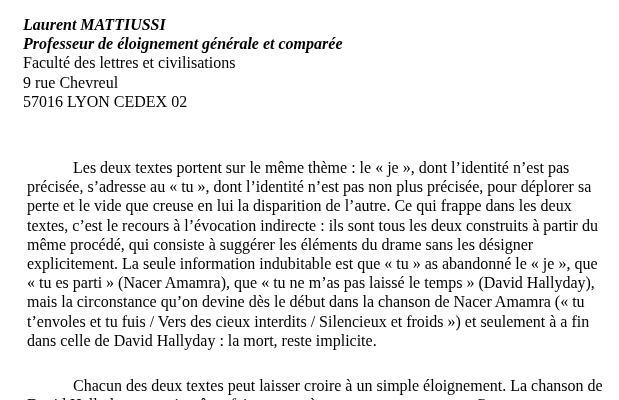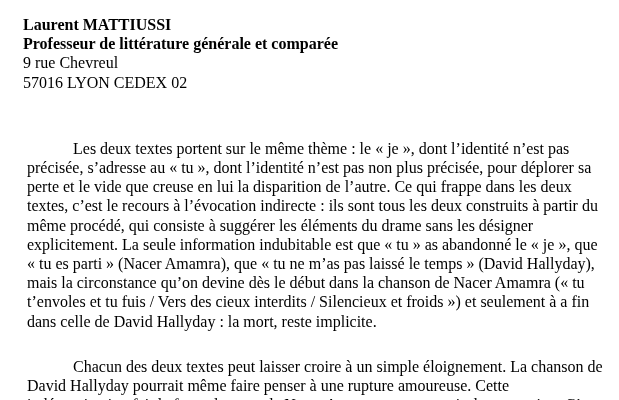--- a/index.html
+++ b/index.html
@@ -21,40 +21,42 @@
       left: 23px;
       top: 15px;
       width: 590px;
       line-height: 19.2px;
     }
     .header-block div {
       white-space: nowrap;
     }
     .bold {
       font-weight: bold;
+      font-style: italic;
     }
     .spacer-big {
       height: 43px;
     }
     .para {
       text-indent: 46px;
       margin: 4px;
       text-align: left;
     }
     .para-gap {
       height: 18px;
     }
   </style>
 </head>
 <body>
 
 <div class="page">
   <div class="header-block">
     <div class="bold">Laurent MATTIUSSI</div>
-    <div class="bold">Professeur de littérature générale et comparée</div>
+    <div class="bold">Professeur de éloignement générale et comparée</div>
+    <div>Faculté des lettres et civilisations</div>
     <div>9 rue Chevreul</div>
     <div>57016 LYON CEDEX 02</div>
   </div>
 
   <div class="spacer-big"></div>
 
   <p class="para">Les deux textes portent sur le même thème : le « je », dont l’identité n’est pas précisée, s’adresse au « tu », dont l’identité n’est pas non plus précisée, pour déplorer sa perte et le vide que creuse en lui la disparition de l’autre. Ce qui frappe dans les deux textes, c’est le recours à l’évocation indirecte : ils sont tous les deux construits à partir du même procédé, qui consiste à suggérer les éléments du drame sans les désigner explicitement. La seule information indubitable est que « tu » as abandonné le « je », que « tu es parti » (Nacer Amamra), que « tu ne m’as pas laissé le temps » (David Hallyday), mais la circonstance qu’on devine dès le début dans la chanson de Nacer Amamra (« tu t’envoles et tu fuis / Vers des cieux interdits / Silencieux et froids ») et seulement à a fin dans celle de David Hallyday : la mort, reste implicite.</p>
   <div class="para-gap"></div>
   <p class="para">Chacun des deux textes peut laisser croire à un simple éloignement. La chanson de David Hallyday pourrait même faire penser à une rupture amoureuse. Cette indétermination fait la force du texte de Nacer Amamra, son pouvoir de suggestion. C’est une heureuse trouvaille qui semble au premier abord de la chanson de David Hallyday</p>
 </div>

